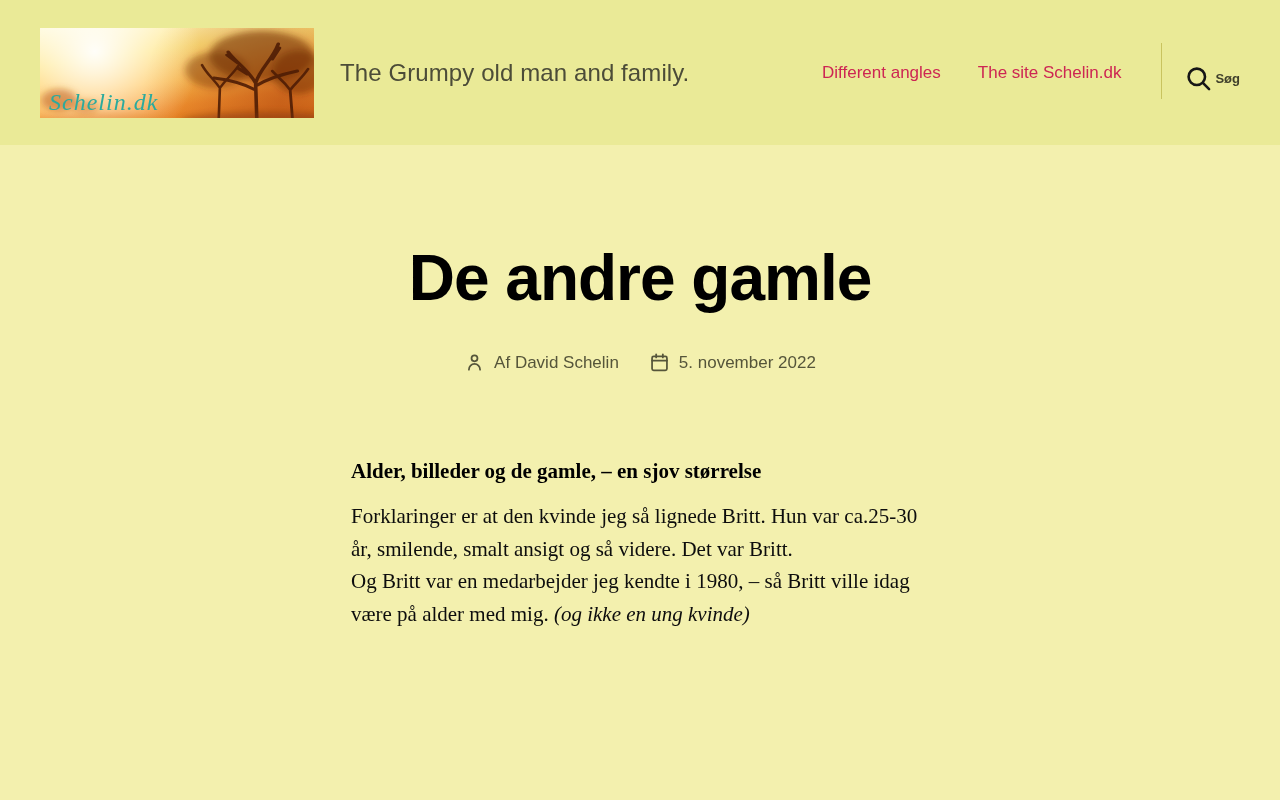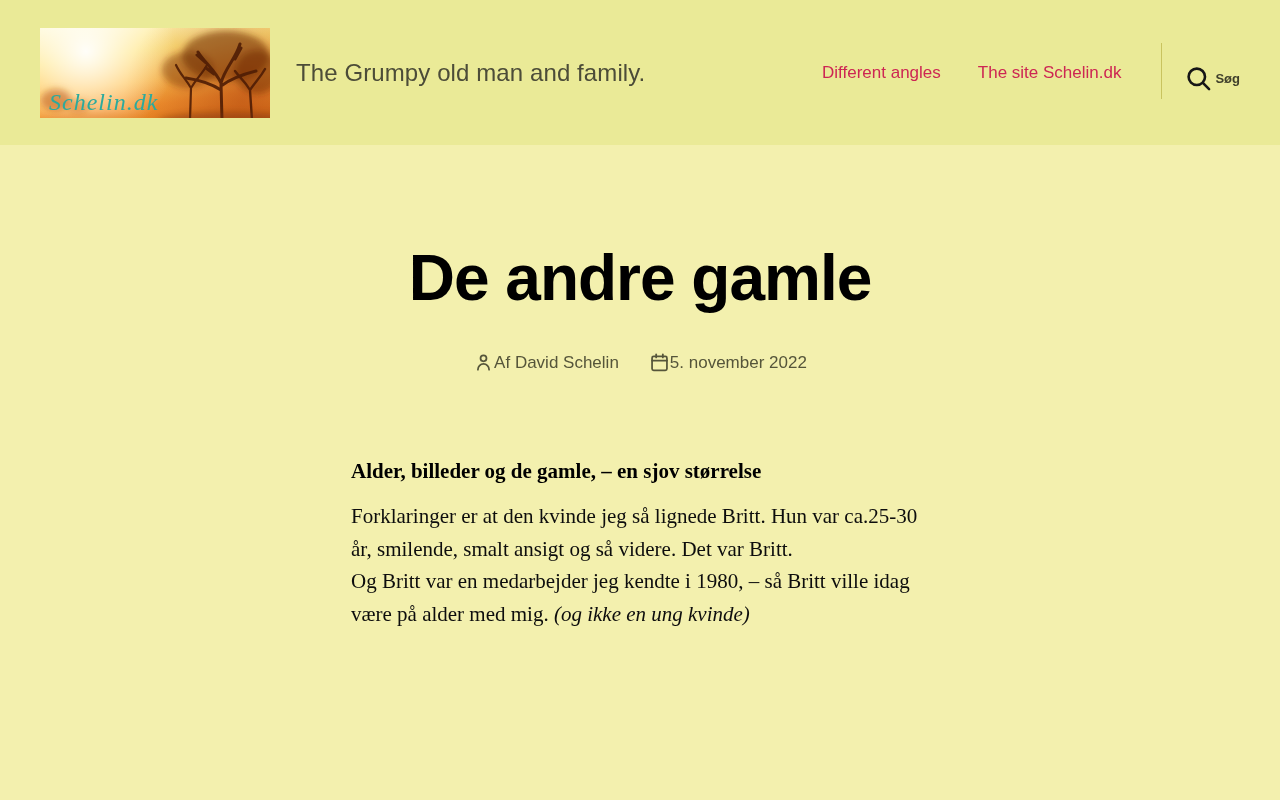--- a/index.html
+++ b/index.html
@@ -16,21 +16,21 @@
   .site-header {
     height: 145px;
     background: #eaea97;
     display: flex;
     align-items: center;
     padding: 0 40px;
   }
   .logo-link { display: block; flex: none; text-decoration: none; }
   .logo {
     position: relative;
-    width: 230px; height: 90px;
+    width: 274px; height: 90px;
     overflow: hidden;
     background:
       radial-gradient(circle at 20% 26%, rgba(255,255,255,0.95) 0%, rgba(255,255,255,0.0) 46%),
       radial-gradient(circle at 88% 80%, rgba(155,45,5,0.45) 0%, rgba(155,45,5,0) 55%),
       linear-gradient(172deg, #fff8cf 0%, #ffe37a 30%, #ffc14e 55%, #f49530 76%, #e07a1e 100%);
   }
   .logo svg.trees { position: absolute; inset: 0; width: 100%; height: 100%; }
   .logo .wordmark {
     position: absolute; left: 9px; bottom: 2px;
     font-family: "Liberation Serif", serif;
@@ -94,21 +94,21 @@
     letter-spacing: -1px;
     line-height: 1.05;
     color: #000;
   }
   .post-meta {
     margin-top: 40px;
     display: flex; justify-content: center; align-items: center; gap: 30px;
     font-size: 17px;
     color: #55553a;
   }
-  .meta-item { display: flex; align-items: center; }
+  .meta-item { display: flex; align-items: center; gap: 9px; }
   .meta-item svg { display: block; flex: none; }
   .author-link { color: #55553a; text-decoration: none; }
 
   
   .entry-content {
     width: 602px;
     margin: 82px auto 0;
     font-family: "Liberation Serif", serif;
     font-size: 21px;
     line-height: 1.56;

